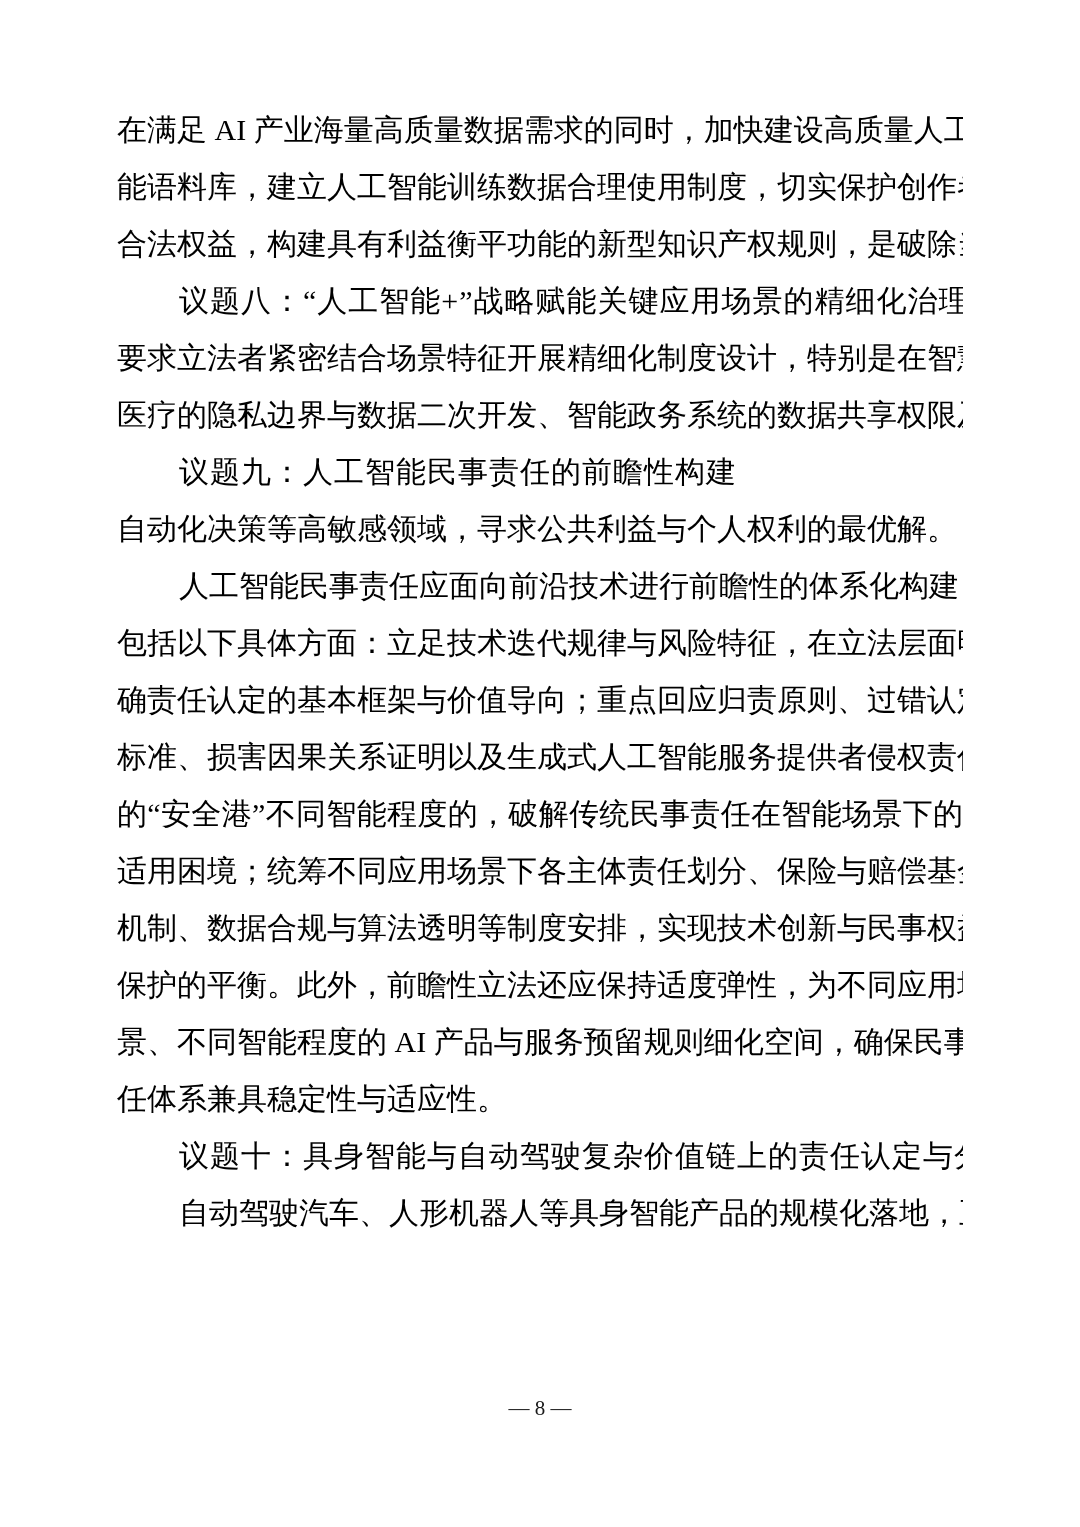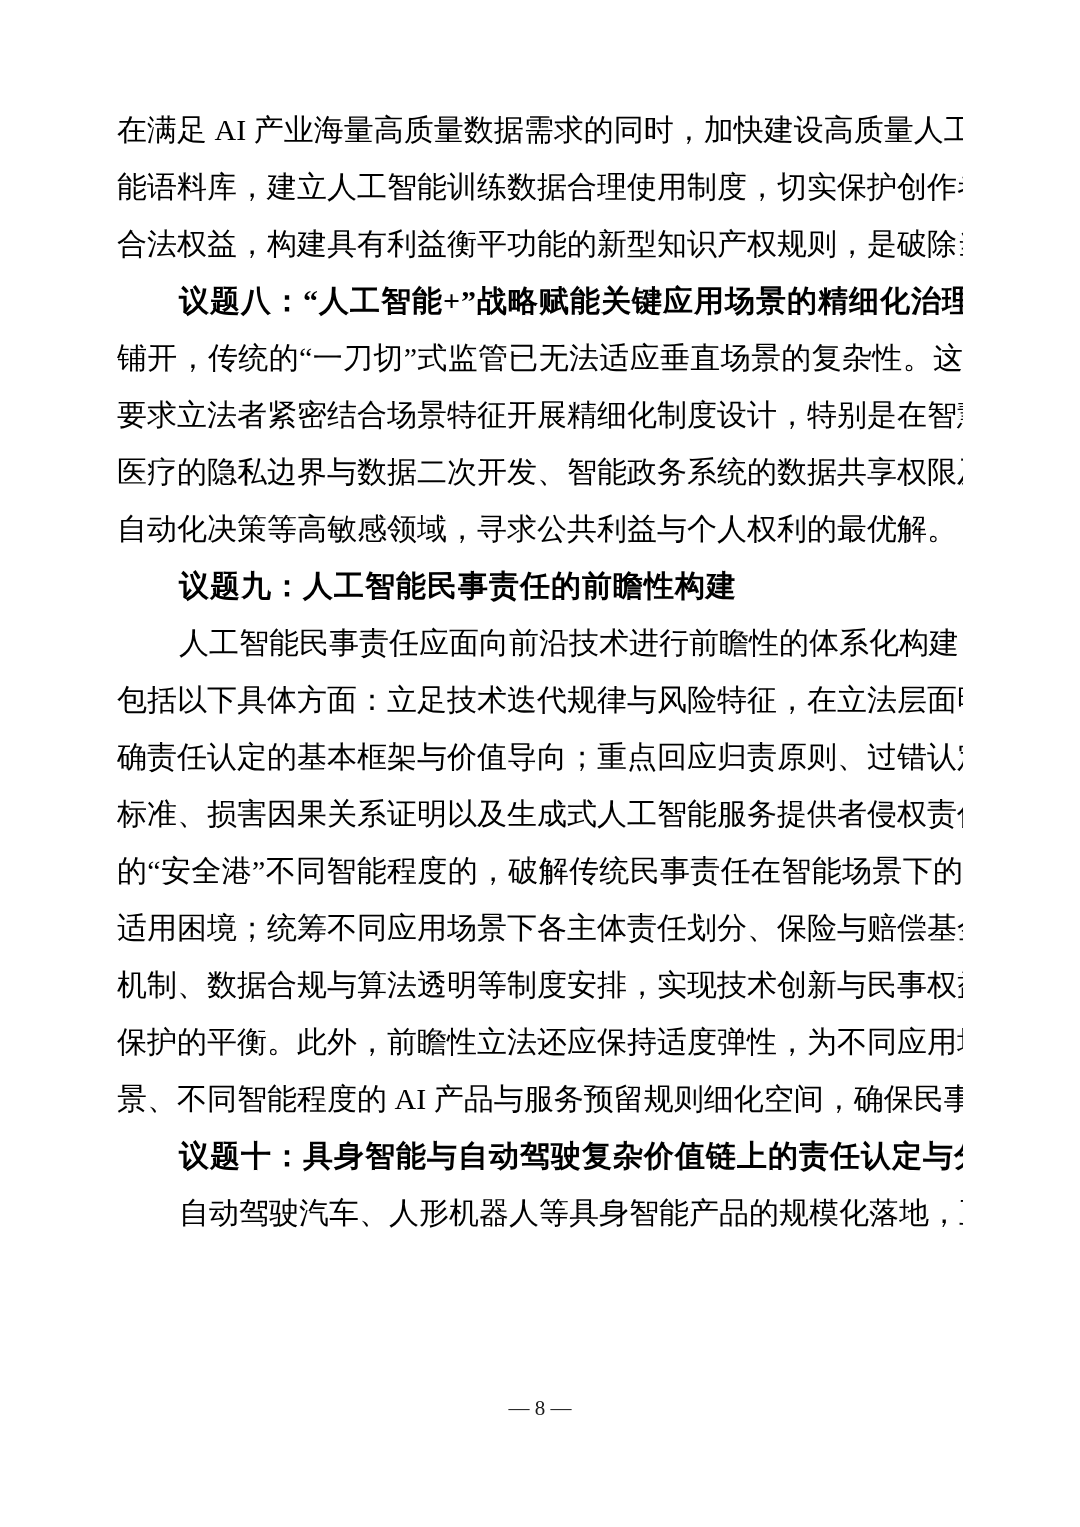--- a/index.html
+++ b/index.html
@@ -35,21 +35,21 @@
     white-space: nowrap;
   }
   .line.fill {
     text-align-last: justify;
     text-justify: inter-character;
   }
   .line.indent {
     text-indent: 62px;
   }
   .line.heading {
-    font-weight: bold;
+    font-weight: normal;
     letter-spacing: 1px;
   }
   .page-number {
     position: absolute;
     left: 0;
     top: 1394px;
     width: 100%;
     text-align: center;
     font-size: 21px;
     line-height: 28px;
@@ -58,31 +58,31 @@
 </style>
 </head>
 <body>
 
 <div class="page">
   <div class="text-block" id="text-block">
       <div class="line fill">在满足 AI 产业海量高质量数据需求的同时，加快建设高质量人工智</div>
       <div class="line fill">能语料库，建立人工智能训练数据合理使用制度，切实保护创作者</div>
       <div class="line fill">合法权益，构建具有利益衡平功能的新型知识产权规则，是破除当</div>
       <div class="line heading indent">议题八：“人工智能+”战略赋能关键应用场景的精细化治理</div>
-      <div class="line fill">铺开，传统的“一刀切”式监管已无法适应垂直场景的复杂性。这</div>
       <div class="line fill">要求立法者紧密结合场景特征开展精细化制度设计，特别是在智慧</div>
       <div class="line fill">医疗的隐私边界与数据二次开发、智能政务系统的数据共享权限及</div>
+      <div class="line heading indent">议题九：人工智能民事责任的前瞻性构建</div>
       <div class="line">自动化决策等高敏感领域，寻求公共利益与个人权利的最优解。</div>
-      <div class="line heading indent">议题九：人工智能民事责任的前瞻性构建</div>
       <div class="line indent fill">人工智能民事责任应面向前沿技术进行前瞻性的体系化构建，</div>
       <div class="line fill">包括以下具体方面：立足技术迭代规律与风险特征，在立法层面明</div>
       <div class="line fill">确责任认定的基本框架与价值导向；重点回应归责原则、过错认定</div>
       <div class="line fill">标准、损害因果关系证明以及生成式人工智能服务提供者侵权责任</div>
       <div class="line fill">的“安全港”不同智能程度的，破解传统民事责任在智能场景下的</div>
       <div class="line fill">适用困境；统筹不同应用场景下各主体责任划分、保险与赔偿基金</div>
       <div class="line fill">机制、数据合规与算法透明等制度安排，实现技术创新与民事权益</div>
       <div class="line fill">保护的平衡。此外，前瞻性立法还应保持适度弹性，为不同应用场</div>
       <div class="line fill">景、不同智能程度的 AI 产品与服务预留规则细化空间，确保民事责</div>
+      <div class="line">任体系兼具稳定性与适应性。</div>
       <div class="line heading indent">议题十：具身智能与自动驾驶复杂价值链上的责任认定与分配</div>
       <div class="line indent fill">自动驾驶汽车、人形机器人等具身智能产品的规模化落地，正</div>
     </div>
   <div class="page-number">— 8 —</div>
 </div>
 
 </body></html>

